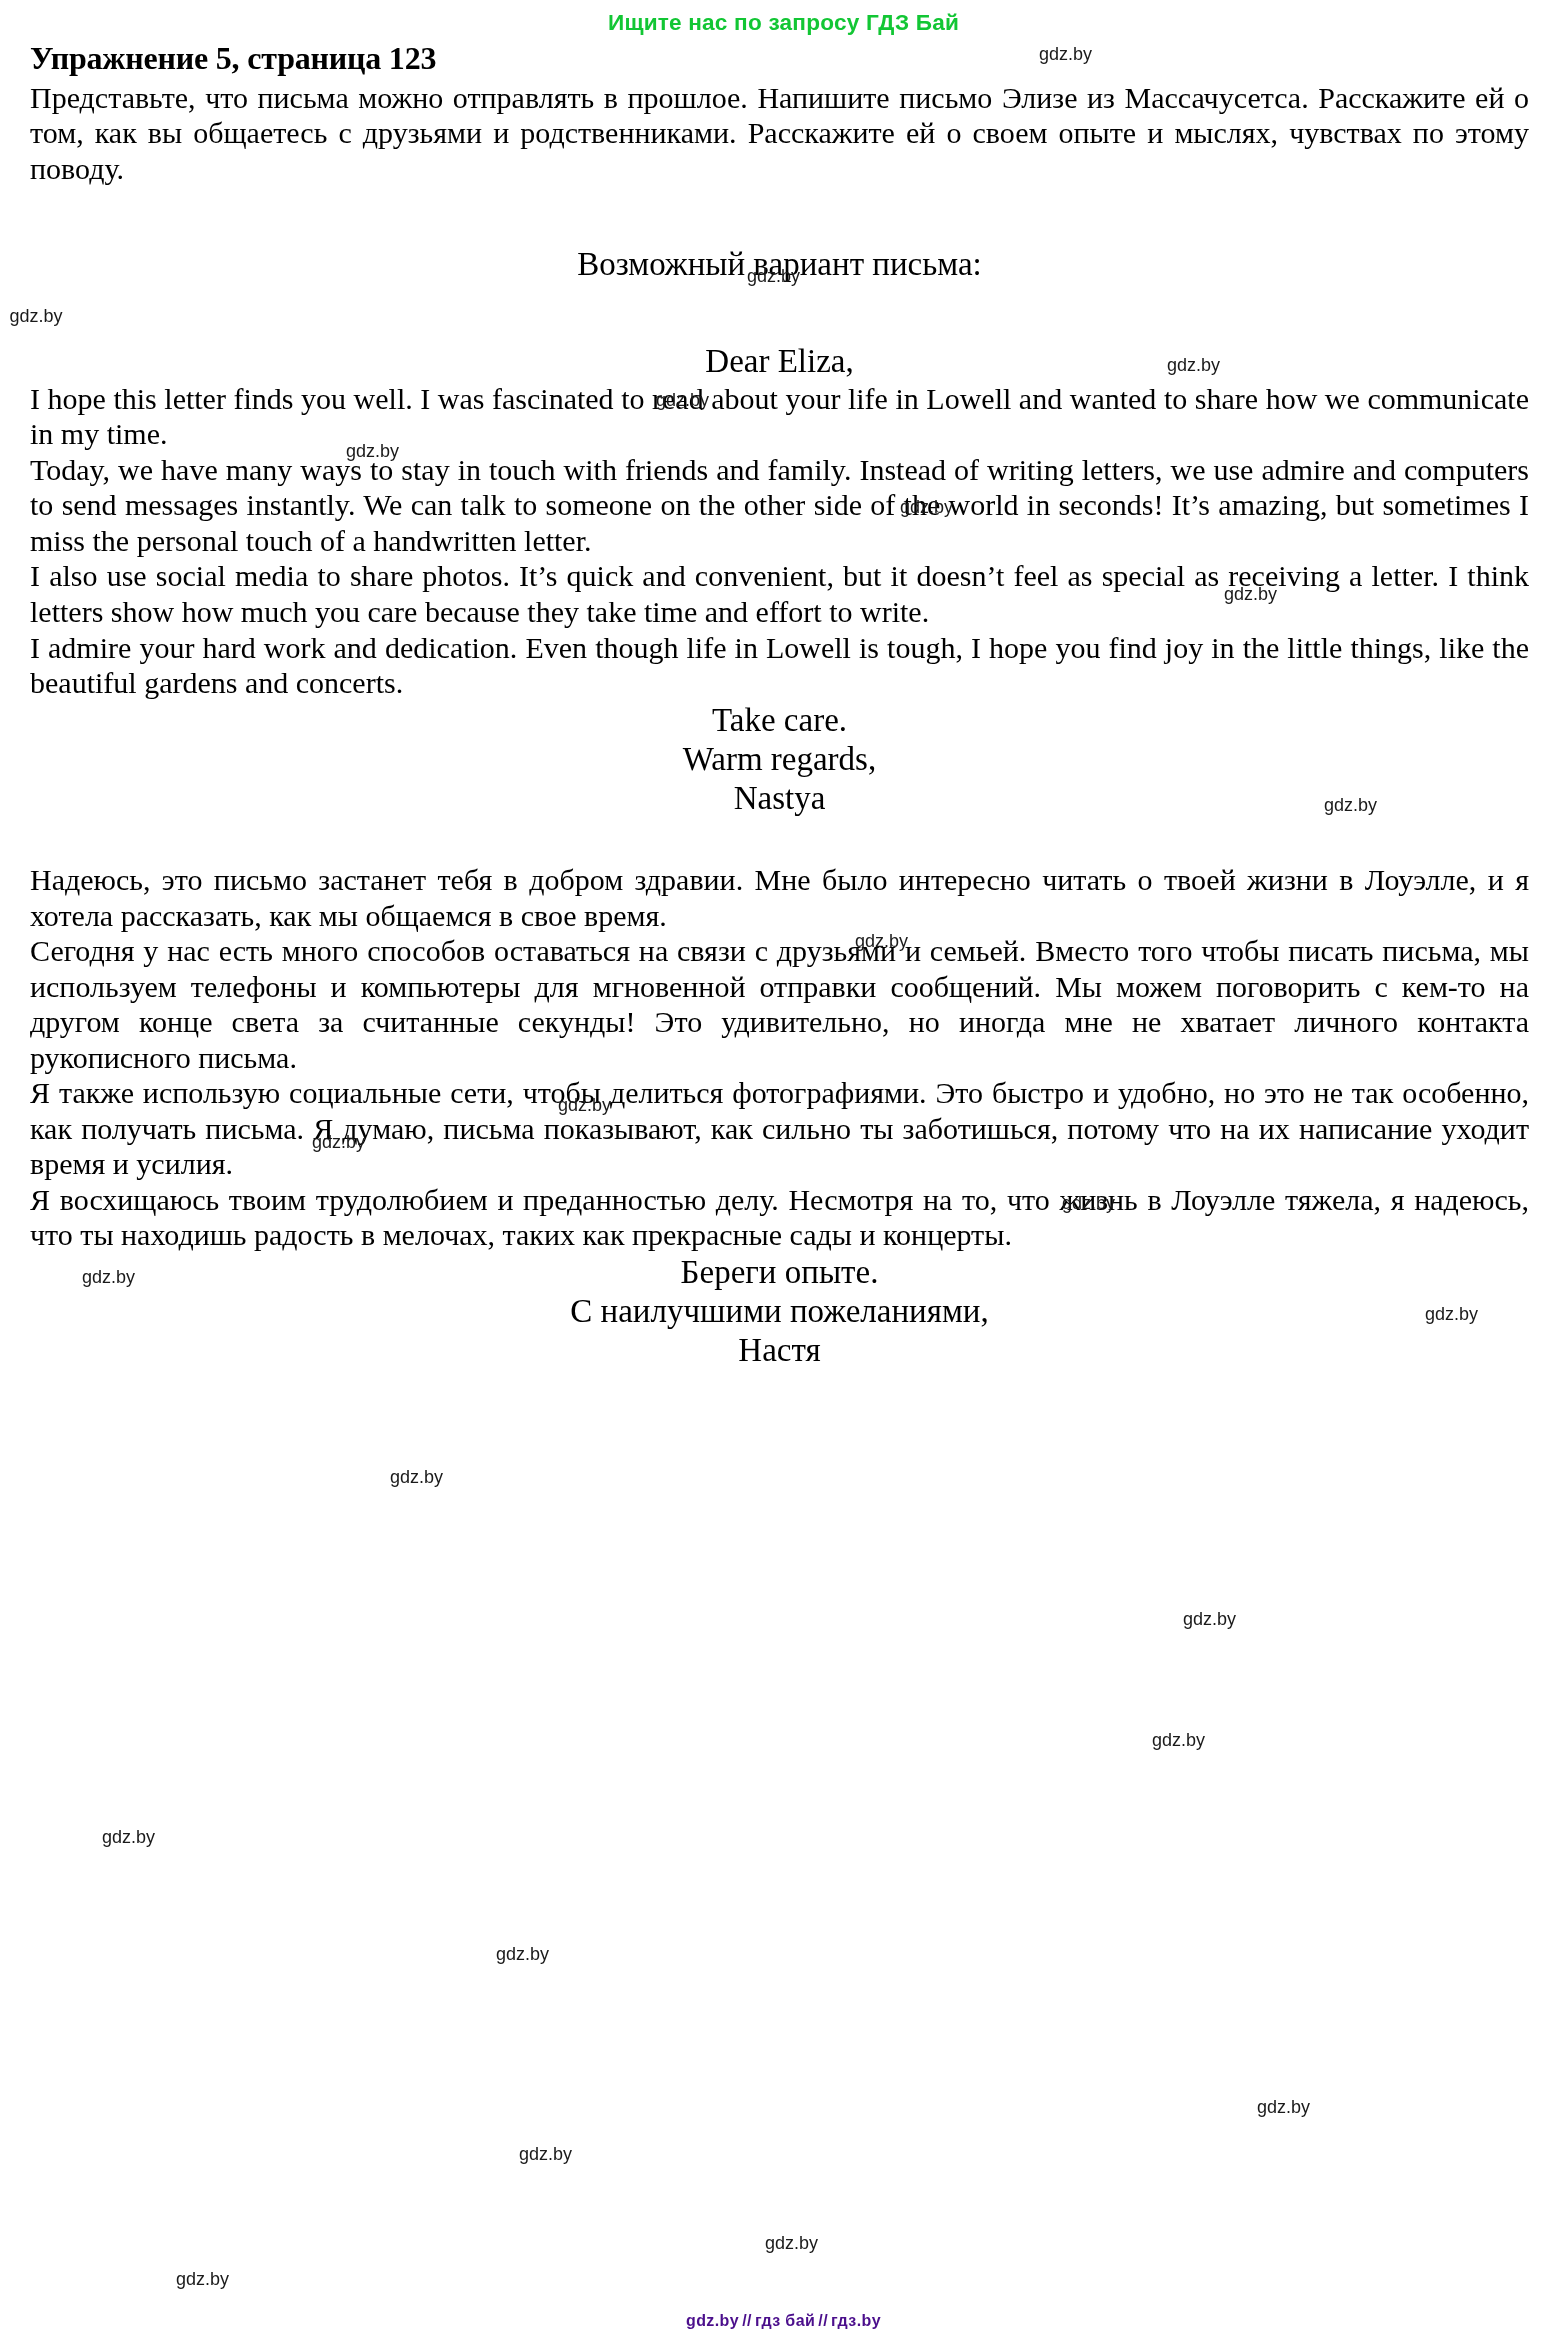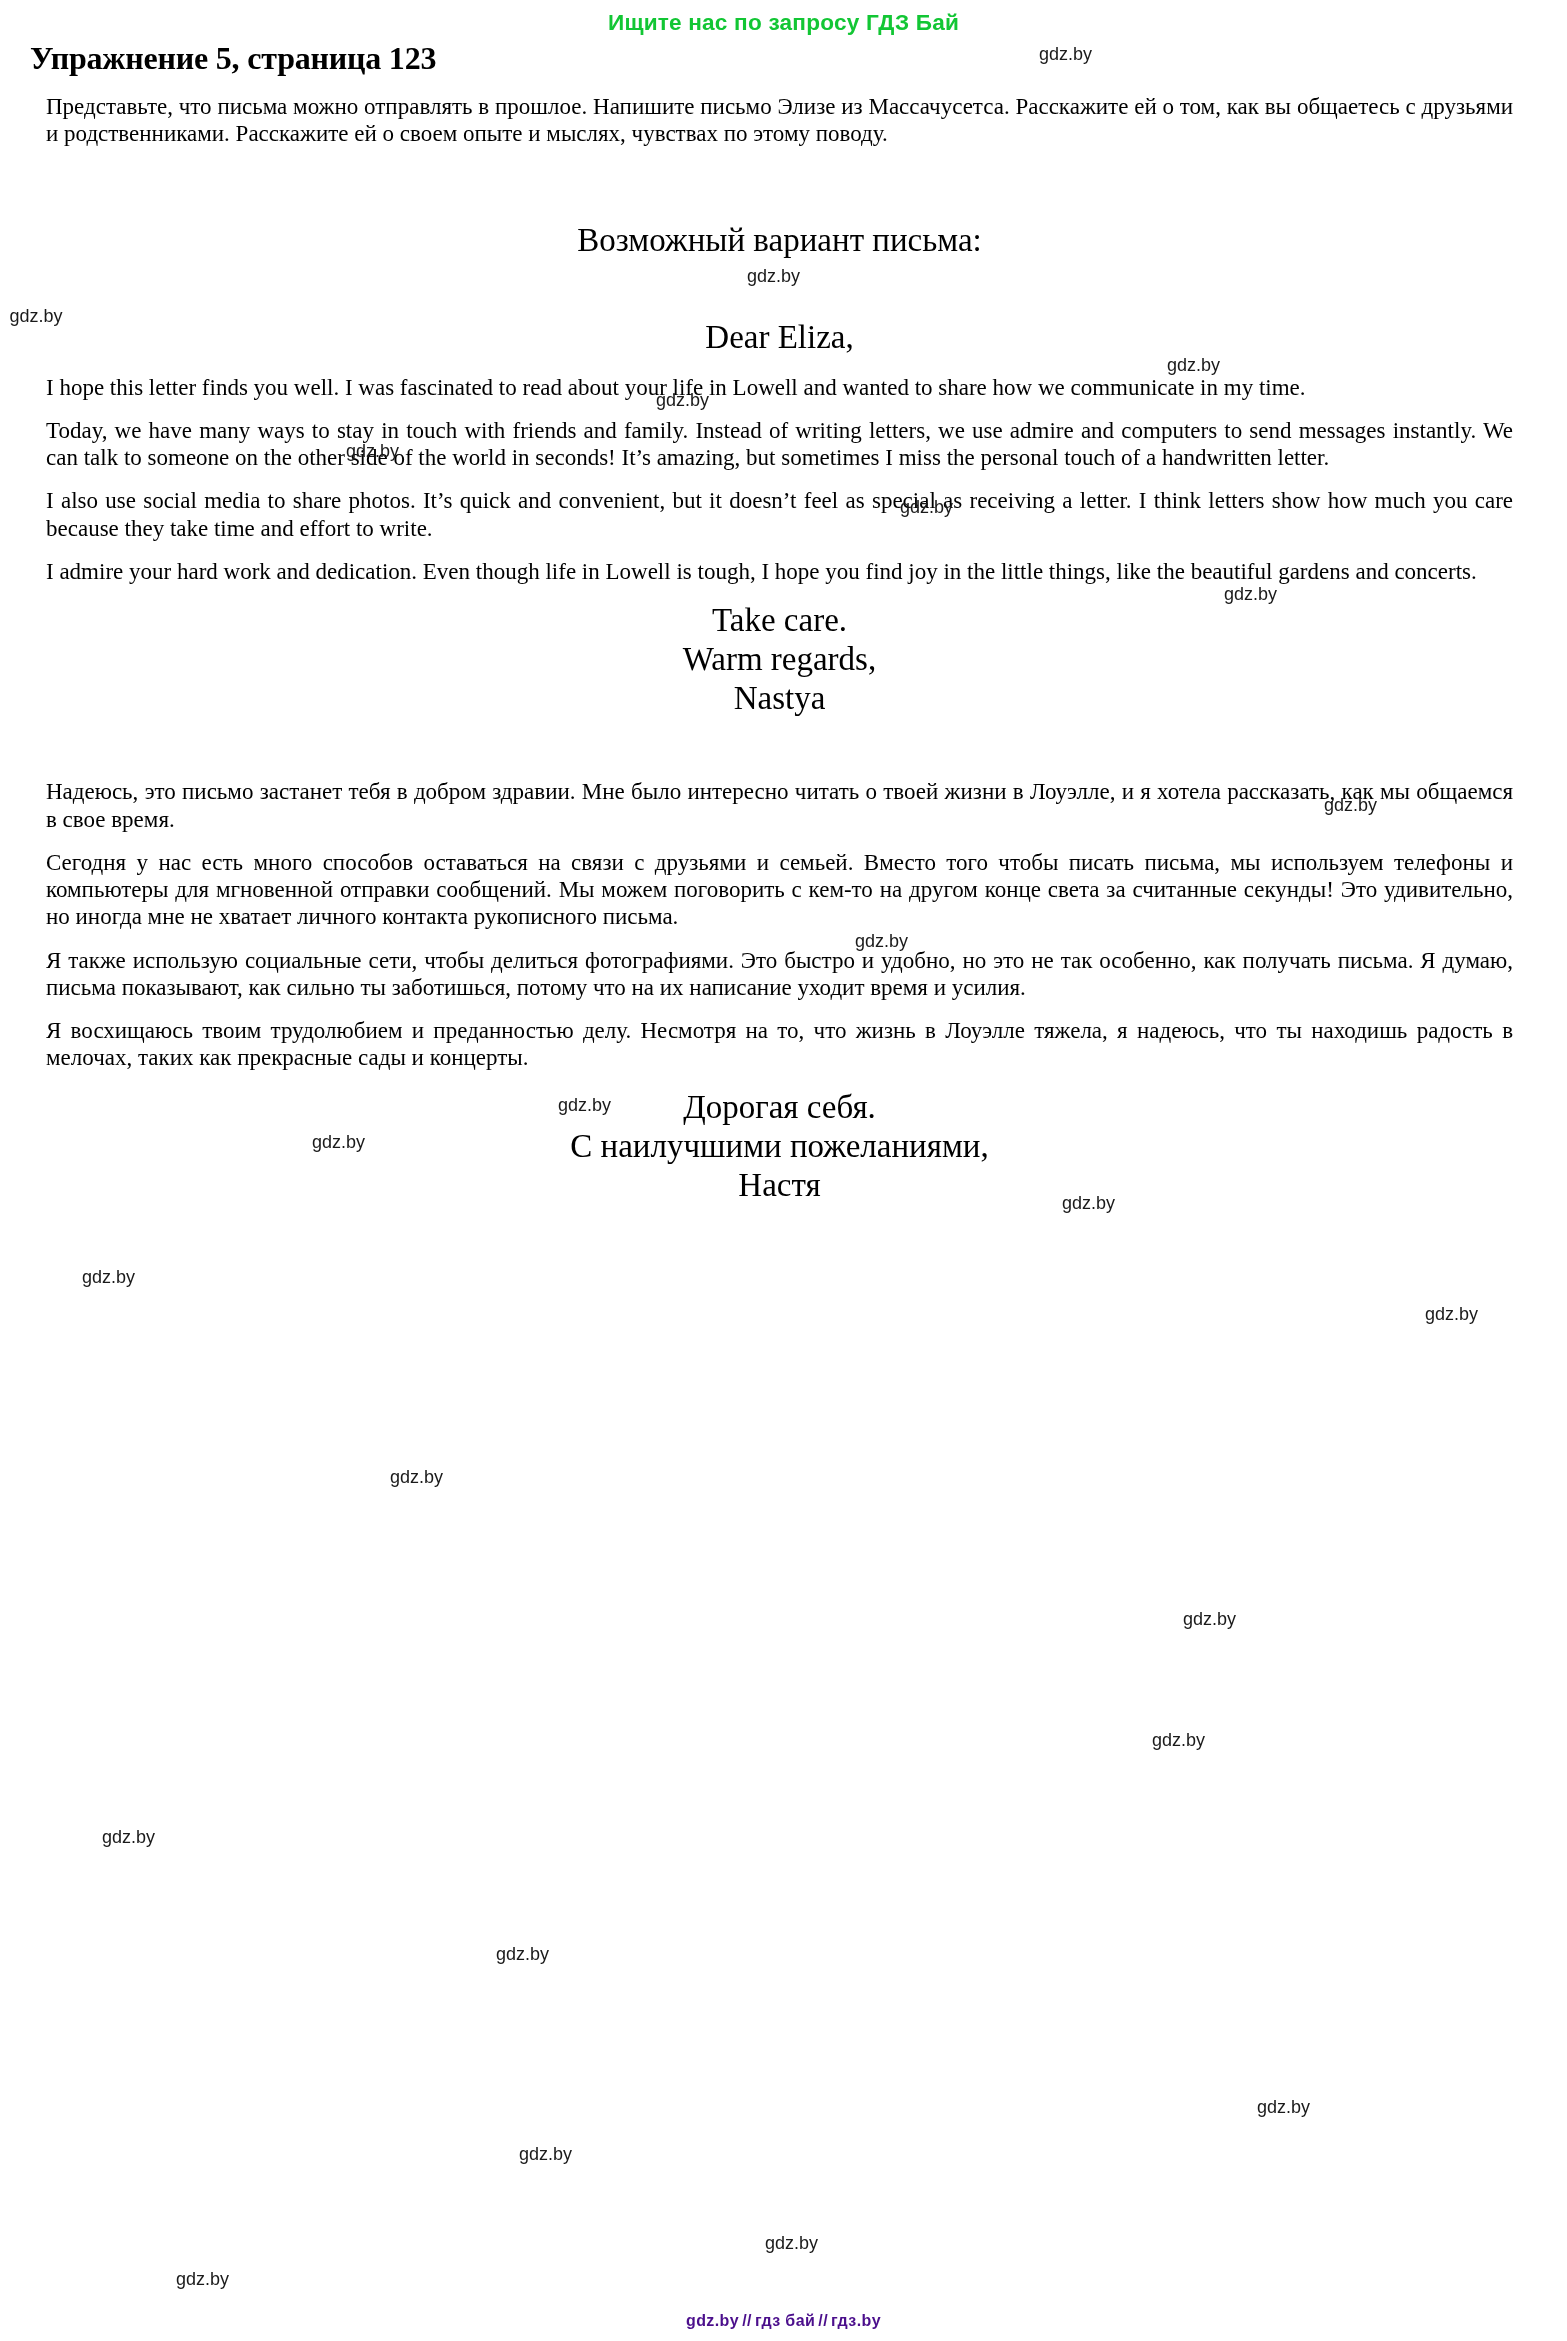--- a/index.html
+++ b/index.html
@@ -49,23 +49,23 @@
 
   .ex-title {
     font-size: 32px;
     font-weight: 700;
     line-height: 1.12;
     margin: 0 0 3.1px 0;
     letter-spacing: -0.2px;
   }
 
   p.body-text {
-    font-size: 23px;
+    font-size: 30px;
     line-height: 1.185;
-    margin: 16px;
+    margin: 0;
     text-align: justify;
     text-justify: inter-word;
   }
 
   .spacer-lg { height: 58px; }
   .spacer-md { height: 44px; }
 
   .letter-line {
     font-size: 33px;
     line-height: 1.185;
@@ -140,21 +140,21 @@
 
 
     <p class="body-text">Надеюсь, это письмо застанет тебя в добром здравии. Мне было интересно читать о твоей жизни в Лоуэлле, и я хотела рассказать, как мы общаемся в свое время.</p>
 
     <p class="body-text">Сегодня у нас есть много способов оставаться на связи с друзьями и семьей. Вместо того чтобы писать письма, мы используем телефоны и компьютеры для мгновенной отправки сообщений. Мы можем поговорить с кем-то на другом конце света за считанные секунды! Это удивительно, но иногда мне не хватает личного контакта рукописного письма.</p>
 
     <p class="body-text">Я также использую социальные сети, чтобы делиться фотографиями. Это быстро и удобно, но это не так особенно, как получать письма. Я думаю, письма показывают, как сильно ты заботишься, потому что на их написание уходит время и усилия.</p>
 
     <p class="body-text">Я восхищаюсь твоим трудолюбием и преданностью делу. Несмотря на то, что жизнь в Лоуэлле тяжела, я надеюсь, что ты находишь радость в мелочах, таких как прекрасные сады и концерты.</p>
 
-    <p class="letter-line">Дорогая себя.</p>
+    <p class="letter-line">Береги опыте.</p>
 
     <p class="letter-line">С наилучшими пожеланиями,</p>
 
     <p class="letter-line">Настя</p>
 
   </div>
 
   <div id="wm-layer">
       <span class="wm" style="left: 1039px; top: 44px;">gdz.by</span>
       <span class="wm" style="left: 747px; top: 266px;">gdz.by</span>

